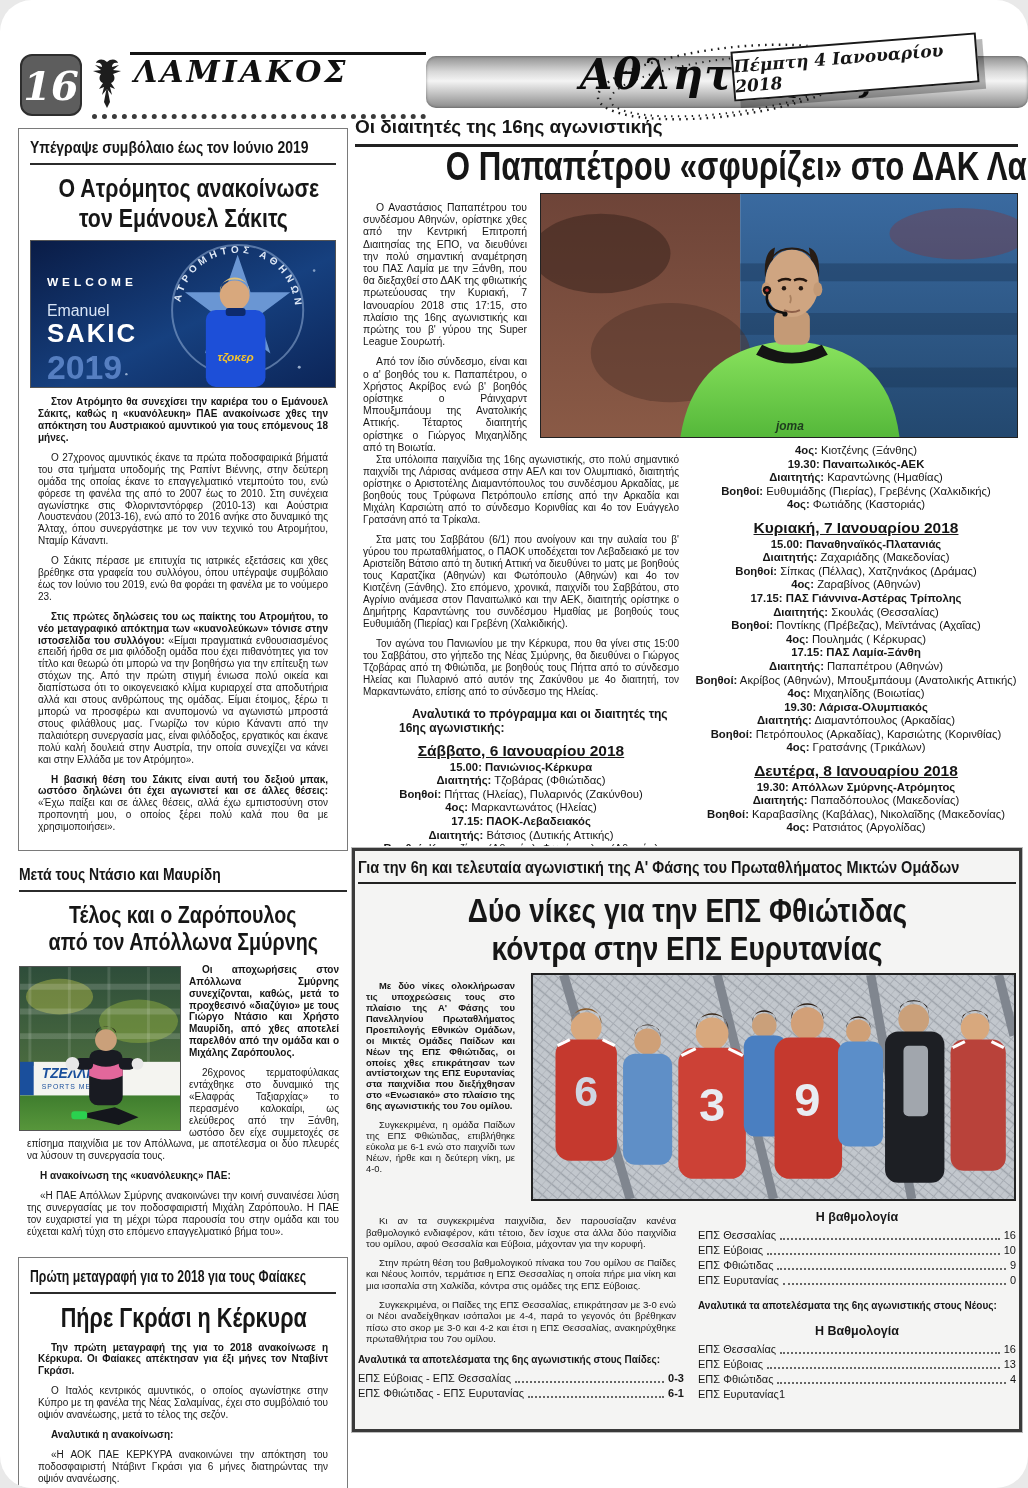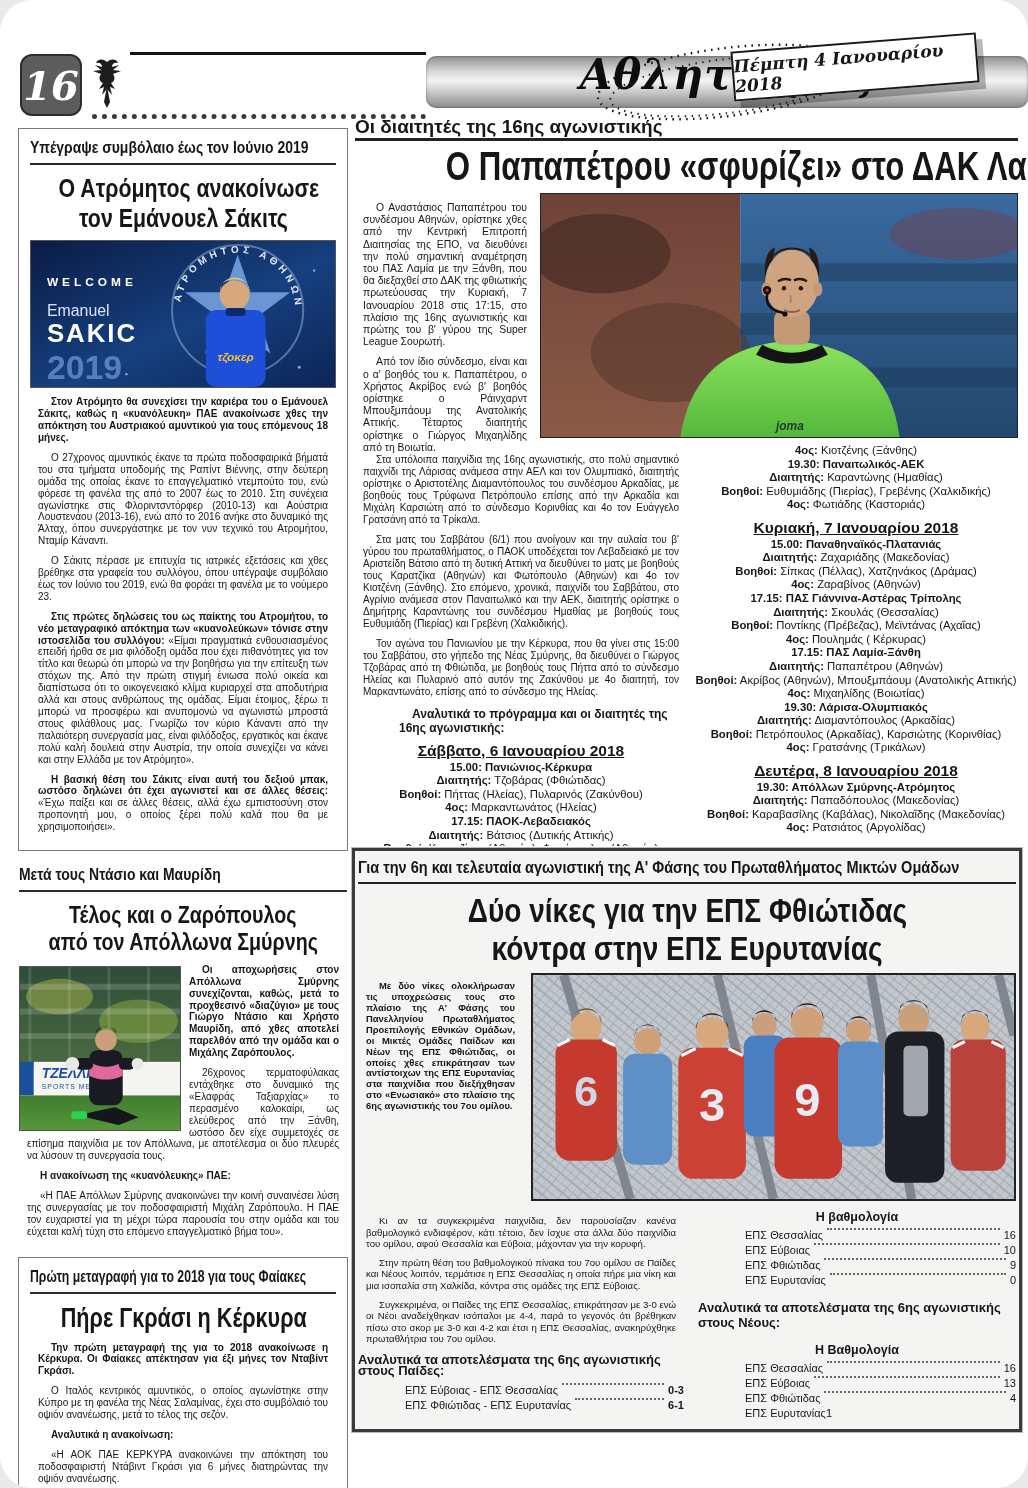--- a/index.html
+++ b/index.html
@@ -47,21 +47,21 @@
   .hl-26 { font-size:26px; }
   .hl-24 { font-size:24px; }
   .hl-27 { font-size:27px; }
   .photo-frame { border:1px solid #555; }
   .photo-sakic { width:100%; height:148px; margin:2px 0 7px; display:block; }
   .art2 { padding:0 1px; }
   .gkwrap { float:left; width:162px; height:165px; margin:2px 8px 2px 0; border:1px solid #555; }
 
   
   .main-kicker { position:absolute; left:355px; top:116px; width:663px; font-weight:bold; font-size:19px;
-                 padding-bottom:0; border-bottom:3px solid #222; }
+                 padding-bottom:6px; border-bottom:3px solid #222; }
   .main-hl { position:absolute; left:355px; top:146px; width:667px; text-align:center; font-weight:bold;
              font-size:40px; line-height:1; }
   .main-hl .cond { transform:scaleX(.78); }
   .main-intro { position:absolute; left:355px; top:194px; width:180px; font-size:10.4px; line-height:12.2px; }
   .photo-ref { position:absolute; left:540px; top:193px; width:478px; height:245px; border:1px solid #222; }
   .main-mid   { position:absolute; left:355px; top:446px; width:332px; max-height:400px; overflow:hidden; }
   .main-right { position:absolute; left:690px; top:442px; width:332px; max-height:404px; overflow:hidden; }
   .prog-head { font-weight:bold; font-size:12px; margin-top:9px; text-indent:13px;margin-left:44px; }
   .sched { margin-top:2px; }
   .sl { font-size:11.3px; line-height:13.6px; text-align:center; }
@@ -74,38 +74,39 @@
   .bottom-kicker { font-weight:bold; font-size:16.5px; padding:2px 0 5px; border-bottom:2px solid #222; }
   .bottom-kicker .cond-l { transform:scaleX(.88); }
   .hl-33 { font-size:33px; margin:8px 0 6px; }
   .hl-33 .cond { transform:scaleX(.85); }
   .brow-a { display:flex; gap:8px; }
   .b-intro { width:165px; font-size:9.4px; line-height:10.9px; }
   .photo-youth { flex:1; height:228px; border:2px solid #222; background:#cfd3d8; }
   .brow-b { display:flex; gap:14px; margin-top:6px; }
   .b-left  { width:326px; font-size:9.6px; line-height:11.3px; }
   .b-right { flex:1; font-size:11px; }
-  .res-head { font-weight:bold; font-size:13px; margin:10px 0 6px; }
+  .res-head { font-weight:bold; font-size:10px; margin:10px 0 6px; }
   .cent-b  { font-weight:bold; font-size:12.5px; text-align:center; margin:3px 0 4px; }
-  .st-row { display:flex; align-items:flex-start; font-size:11px; line-height:15px;margin-left:47px; }
+  .st-row { display:flex; align-items:flex-end; font-size:11px; line-height:15px; }
   .st-row .dots { flex:1; border-bottom:2px dotted #666; margin:0 4px 3px; }
   .gap8 { height:8px; }
 </style>
 </head>
 <body>
 
 <div class="page">
 
   <div class="header">
     <div class="pagenum">16</div>
     <div class="logo-rule-top"></div>
     <svg class="eagle" viewBox="0 0 34 52">
       <path d="M17 6 C13 2 7 3 6 7 C10 6 12 8 12 11 L5 9 L11 14 L3 15 L11 18 C8 22 10 26 13 27 L9 33 L14 31 L12 39 L17 33 L22 39 L20 31 L25 33 L21 27 C24 26 26 22 23 18 L31 15 L23 14 L29 9 L22 11 C22 8 24 6 28 7 C27 3 21 2 17 6 Z" fill="#1d1d1d"></path>
       <path d="M17 30 L14 46 L17 52 L20 46 Z" fill="#1d1d1d"></path>
     </svg>
+    <div class="np-name">ΛΑΜΙΑΚΟΣ</div>
     <div class="np-sub">Τύπος</div>
     <div class="logo-dots"></div>
 
     <div class="banner">
       <svg class="banner-ellipse" width="340" height="92" viewBox="0 0 340 92">
         <ellipse cx="170" cy="46" rx="130" ry="34" fill="none" stroke="#1c1c1c" stroke-width="2.4" stroke-dasharray="1.6 5.2" transform="rotate(-7 170 46)"></ellipse>
         <ellipse cx="170" cy="50" rx="118" ry="27" fill="none" stroke="#1c1c1c" stroke-width="2" stroke-dasharray="1.4 5.4" transform="rotate(-7 170 46)"></ellipse>
       </svg>
       <div class="banner-title">Αθλητισμός</div>
     </div>
@@ -400,20 +401,21 @@
     <div class="hl hl-33">
       <span class="cond">Δύο νίκες για την ΕΠΣ Φθιώτιδας</span><br>
       <span class="cond">κόντρα στην ΕΠΣ Ευρυτανίας</span>
     </div>
 
     <div class="brow-a">
       <div class="b-intro jt">
 
           <p><span class="b">Με δύο νίκες ολοκλήρωσαν τις υποχρεώσεις τους στο πλαίσιο της Α' Φάσης του Πανελληνίου Πρωταθλήματος Προεπιλογής Εθνικών Ομάδων, οι Μικτές Ομάδες Παίδων και Νέων της ΕΠΣ Φθιώτιδας, οι οποίες χθες επικράτησαν των αντίστοιχων της ΕΠΣ Ευρυτανίας στα παιχνίδια που διεξήχθησαν στο «Ενωσιακό» στο πλαίσιο της 6ης αγωνιστικής του 7ου ομίλου.</span><span></span></p>
 
+          <p><span class="b"></span><span>Συγκεκριμένα, η ομάδα Παίδων της ΕΠΣ Φθιώτιδας, επιβλήθηκε εύκολα με 6-1 ενώ στο παιχνίδι των Νέων, ήρθε και η δεύτερη νίκη, με 4-0.</span></p>
         </div>
 
       <svg class="photo-youth" viewBox="0 0 470 222" preserveAspectRatio="none">
         <defs>
           <pattern id="mesh" width="14" height="14" patternUnits="userSpaceOnUse" patternTransform="rotate(40)">
             <rect width="14" height="14" fill="#c2c7cd"></rect>
             <path d="M0 0 H14 M0 7 H14" stroke="#9aa0a8" stroke-width="1.4"></path>
             <path d="M0 0 V14 M7 0 V14" stroke="#a8adb4" stroke-width="1"></path>
           </pattern>
         </defs>

